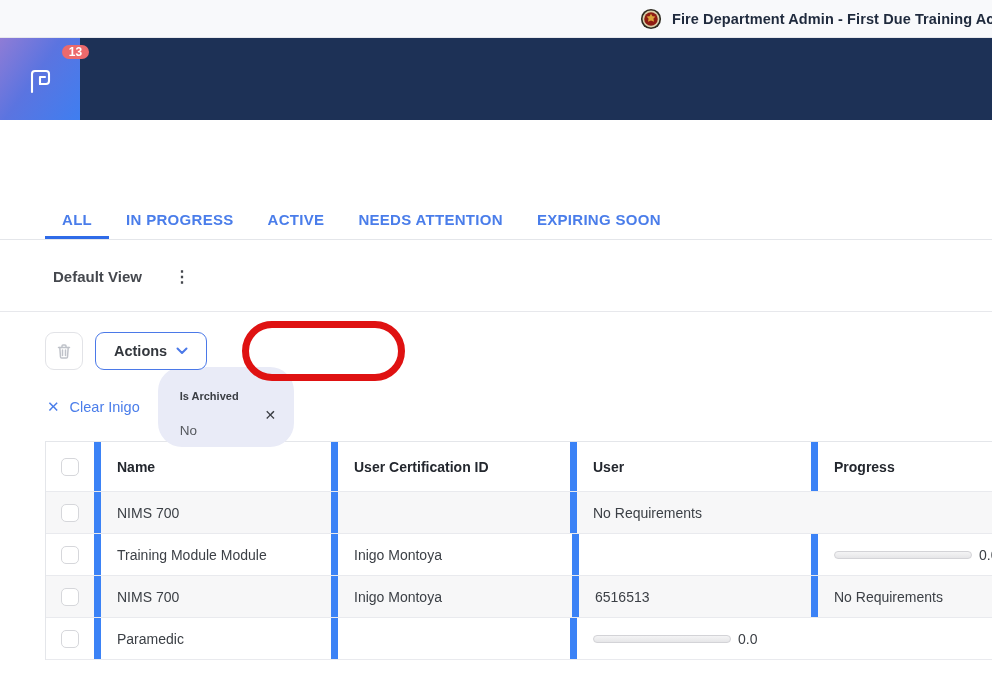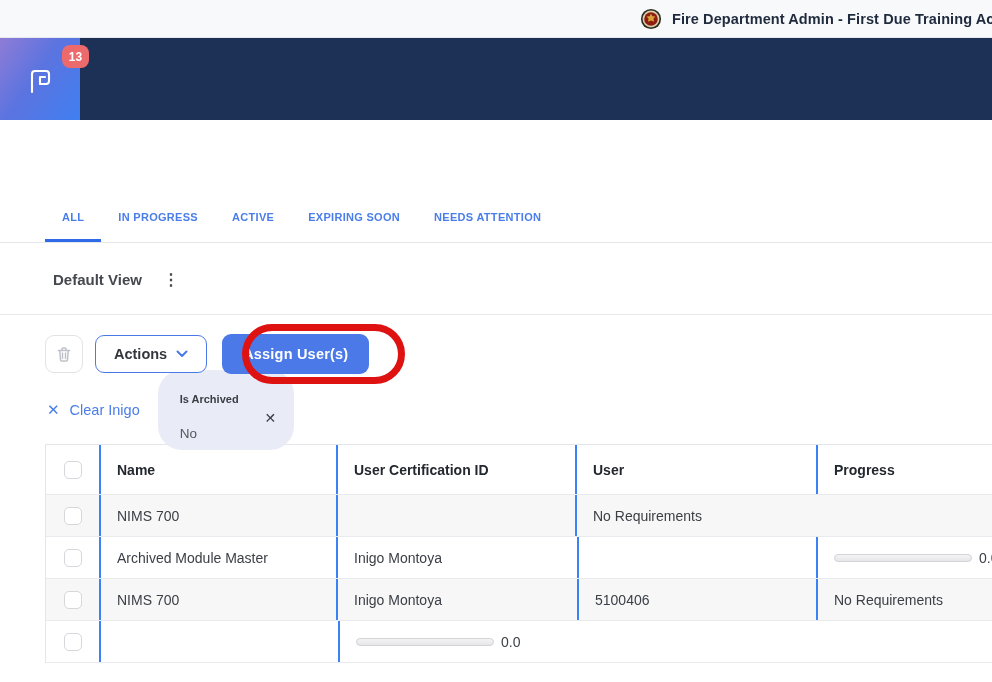--- a/index.html
+++ b/index.html
@@ -12,38 +12,38 @@
   .topbar-group { margin-left:640px; display:flex; align-items:center; gap:10px; white-space:nowrap; }
   .seal { width:22px; height:22px; flex:0 0 auto; }
   .topbar-title { font-size:14.5px; font-weight:700; color:#1f2a3d; letter-spacing:.1px; }
 
   
   .navbar { height:82px; background:#1d3156; position:relative; }
   .logo-square { position:absolute; left:0; top:0; width:80px; height:82px;
                  background:linear-gradient(125deg,#8f7cd6 0%, #5b74e0 45%, #3f7ef0 100%);
                  display:flex; align-items:center; justify-content:center; cursor:pointer; }
   .logo-svg { width:32px; height:32px; margin-top:4px; }
-  .badge { position:absolute; left:62px; top:7px; min-width:27px; height:23px;
+  .badge { position:absolute; left:62px; top:7px; min-width:27px; height:14px;
            background:#ec6a6c; color:#fff; font-size:12px; font-weight:700;
            border-radius:8px; display:flex; align-items:center; justify-content:center;
            padding:0 6px; z-index:2; }
 
   
   .main { padding-top:50px; }
   .page-title { margin-left:30px; font-size:19px; font-weight:700; color:#272b33; letter-spacing:.2px; }
 
   
   .tabs { margin-top:31px; border-bottom:1px solid #e4e6ea; display:flex; padding-left:45px; }
-  .tab { font-size:11px; font-weight:700; letter-spacing:.3px; color:#4a7dea;
-         padding:10px 17px 16px; cursor:pointer; border-bottom:3px solid transparent;text-align:right; }
+  .tab { font-size:15px; font-weight:700; letter-spacing:.3px; color:#4a7dea;
+         padding:10px 17px 8px; cursor:pointer; border-bottom:3px solid transparent;text-align:right; }
   .tab.active { border-bottom-color:#2f6be8; }
 
   
   .view-row { border-bottom:1px solid #e7e8ec; padding:28px 0 26px; display:flex;
-              align-items:center; gap:21px; padding-left:53px; }
+              align-items:center; gap:32px; padding-left:53px; }
   .view-name { font-size:15px; font-weight:700; color:#45484e; }
   .kebab { font-size:16px; font-weight:700; color:#45484e; cursor:pointer; line-height:1; }
 
   
   .toolbar { margin-top:19px; margin-left:45px; display:flex; align-items:center; position:relative; height:40px; }
   .trash-btn { width:38px; height:38px; border:1px solid #e2e3e7; border-radius:9px; background:#fff;
                display:flex; align-items:center; justify-content:center; cursor:pointer; }
   .actions-btn { margin-left:12px; height:38px; border:1px solid #4b79e8; border-radius:9px;
                  background:#fff; display:flex; align-items:center; gap:9px; padding:0 18px;
                  font-size:14.5px; font-weight:700; color:#33373d; cursor:pointer;text-align:center; }
@@ -63,21 +63,21 @@
   .chip-value { font-size:13.5px; color:#55585e; line-height:1.25;margin-top:20px; }
   .chip-x { font-size:14px; color:#3a3d43; cursor:pointer; }
 
   
   .table-wrap { margin-top:11px; margin-left:45px; width:947px; overflow:hidden; }
   .grid { width:1160px; border:1px solid #e4e6ea; border-bottom:none; }
   .grid-row { display:flex; border-bottom:1px solid #e9eaee; background:#fff; }
   .grid-row.header { height:50px; }
   .grid-row.body { height:42px; cursor:pointer; }
   .grid-row.stripe { background:#f7f7f8; }
-  .cell { display:flex; align-items:center; border-right:2px solid #3b82f6; padding-left:16px;
+  .cell { display:flex; align-items:center; border-right:7px solid #3b82f6; padding-left:16px;
           font-size:14px; color:#3c4046; overflow:hidden; white-space:nowrap; }
   .cell:last-child { border-right:none; }
   .c-check { width:55px; justify-content:center; padding-left:0; }
   .c-name { width:237px; }
   .c-user { width:241px; }
   .c-cert { width:239px; }
   .c-prog { width:386px; }
   .header .cell { font-weight:700; color:#23272e; }
   .checkbox { width:18px; height:18px; border:1px solid #d6d7db; border-radius:5px; background:#fff; cursor:pointer; }
   .pbar { width:138px; height:8px; border:1px solid #d3d3d7; border-radius:5px;
@@ -109,22 +109,22 @@
   <div class="badge">13</div>
 </div>
 
 <div class="main">
 
 
   <div class="tabs">
     <div class="tab active">ALL</div>
     <div class="tab">IN PROGRESS</div>
     <div class="tab">ACTIVE</div>
+    <div class="tab">NEEDS ATTENTION</div>
     <div class="tab">EXPIRING SOON</div>
-    <div class="tab">NEEDS ATTENTION</div>
   </div>
 
   <div class="view-row">
     <span class="view-name">Default View</span>
     <span class="kebab">⋮</span>
   </div>
 
   <div class="toolbar">
     <button class="trash-btn">
       <svg width="16" height="17" viewBox="0 0 16 17" fill="none" stroke="#bfc2c9" stroke-width="1.5" stroke-linecap="round">
@@ -136,21 +136,20 @@
       </svg>
     </button>
 
     <button class="actions-btn">
       <span>Actions</span>
       <svg width="12" height="8" viewBox="0 0 12 8" fill="none" stroke="#4b79e8" stroke-width="2" stroke-linecap="round" stroke-linejoin="round">
         <path d="M1.5 1.5 L6 6 L10.5 1.5"></path>
       </svg>
     </button>
 
-    <button class="assign-btn">Assign User(s)</button>
 
     <div class="red-ring"></div>
   </div>
 
   <div class="filter-row">
     <div class="clear-filter">
       <span class="clear-x">✕</span>
       <span>Clear Inigo</span>
     </div>
     <div class="chip">
@@ -180,43 +179,44 @@
           </div>
         <div class="cell c-name">NIMS 700</div>
         <div class="cell c-cert"></div>
         <div class="cell c-prog">No Requirements</div>
       </div>
 
       <div class="grid-row body">
         <div class="cell c-check">
             <span class="checkbox"></span>
           </div>
-        <div class="cell c-name">Archived Module Master</div>
+        <div class="cell c-name">Training Module Module</div>
         <div class="cell c-user">Inigo Montoya</div>
         <div class="cell c-cert"></div>
         <div class="cell c-prog">
           <span class="pbar"></span>
           <span class="pbar-label">0.0</span>
         </div>
       </div>
 
       <div class="grid-row body stripe">
         <div class="cell c-check">
             <span class="checkbox"></span>
           </div>
         <div class="cell c-name">NIMS 700</div>
         <div class="cell c-user">Inigo Montoya</div>
-        <div class="cell c-cert">5100406</div>
+        <div class="cell c-cert">6516513</div>
         <div class="cell c-prog">No Requirements</div>
       </div>
 
       <div class="grid-row body">
         <div class="cell c-check">
             <span class="checkbox"></span>
           </div>
+        <div class="cell c-name">Paramedic</div>
         <div class="cell c-cert"></div>
         <div class="cell c-prog">
           <span class="pbar"></span>
           <span class="pbar-label">0.0</span>
         </div>
       </div>
     </div>
   </div>
 
 </div>

